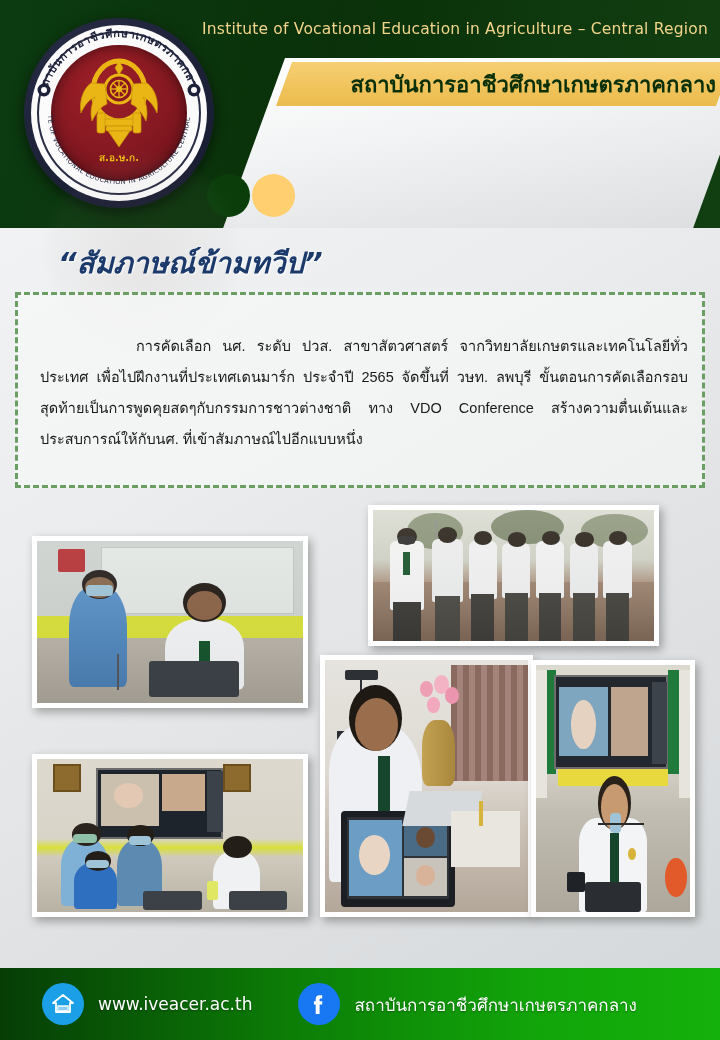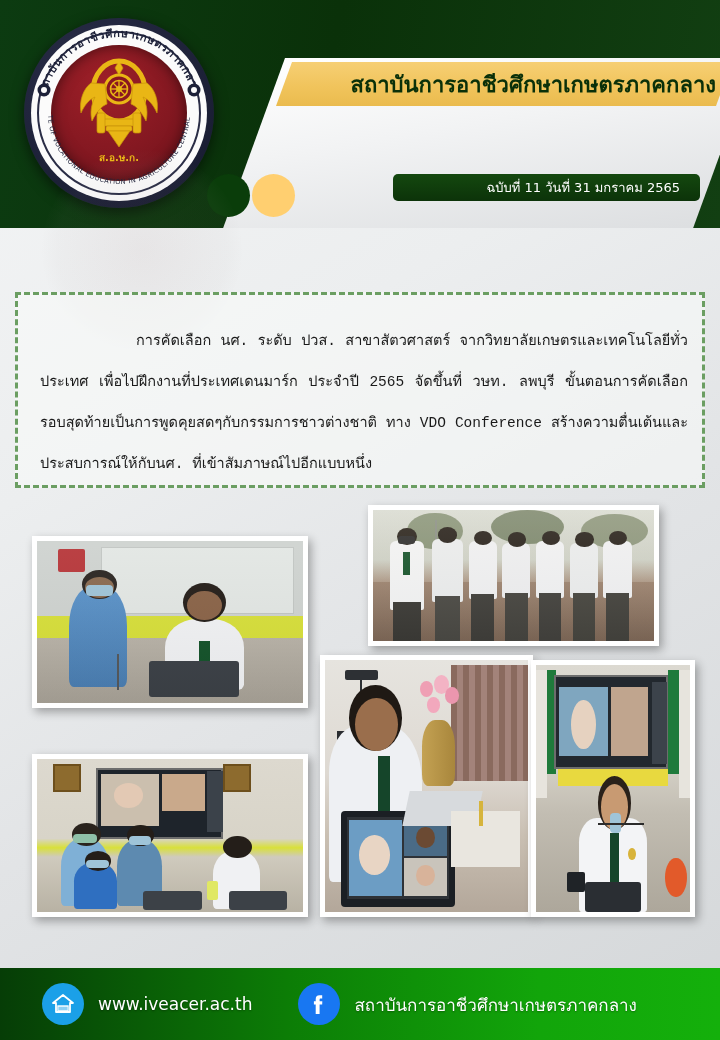--- a/index.html
+++ b/index.html
@@ -67,23 +67,23 @@
       opacity:.9;}
 
   
   .headline{position:absolute;left:58px;top:240px;font-family:"DejaVu Sans",sans-serif;
         font-style:italic;font-weight:bold;font-size:29px;color:#1b3a6b;
         text-shadow:1px 1px 2px rgba(255,255,255,.9);white-space:nowrap;}
 
   
   .bodybox{position:absolute;left:15px;top:292px;width:690px;height:196px;box-sizing:border-box;
         border:3px dashed #6b9e62;background:rgba(250,251,250,.55);}
-  .bodytext{position:absolute;left:22px;top:26px;width:648px;
-        font-family:Liberation Mono, monospace;font-size:14.5px;color:#1a1a1a;
-        line-height:41px;text-align:justify;text-indent:96px;}
+  .bodytext{position:absolute;left:22px;top:36px;width:648px;
+        font-family:Liberation Sans, sans-serif;font-size:14.5px;color:#1a1a1a;
+        line-height:31px;text-align:justify;text-indent:96px;}
 
   
   .ph{position:absolute;background:#fff;padding:5px;box-sizing:border-box;
       box-shadow:3px 4px 9px rgba(0,0,0,.32);overflow:hidden;}
   .ph .inner{width:100%;height:100%;overflow:hidden;position:relative;}
 
   .p1{left:32px;top:536px;width:276px;height:172px;}
   .p2{left:32px;top:754px;width:276px;height:163px;}
   .p3{left:368px;top:505px;width:291px;height:141px;}
   .p4{left:320px;top:655px;width:213px;height:262px;}
@@ -115,27 +115,25 @@
 
   <div class="header">
     <div class="hdr-swoosh"></div>
 
     <div class="gold-band">
       <div class="gold-band-txt">
         <span>สถาบันการอาชีวศึกษาเกษตรภาคกลาง</span>
       </div>
     </div>
 
+    <div class="eng-title">Institute of Vocational Education in Agriculture – Central Region</div>
 
     <div class="nl-row">
     </div>
 
-    <div class="date-badge">
-      <span>ฉบับที่ 11 วันที่ 31 มกราคม  2565</span>
-    </div>
 
     <div class="circ circ-green"></div>
     <div class="circ circ-gold"></div>
 
     <div class="logo">
       <div class="logo-ring"></div>
       <div class="logo-ring2"></div>
       <div class="logo-core"></div>
       <svg class="logo-ctext" viewBox="0 0 190 190">
         <defs>
@@ -181,20 +179,21 @@
         <g fill="#fbfbfb">
           <circle cx="12" cy="12" r="3"></circle>
             <circle cx="162" cy="12" r="3"></circle>
         </g>
       </svg>
     </div>
   </div>
 
   <div class="watermark"></div>
 
+  <div class="headline">“สัมภาษณ์ข้ามทวีป”</div>
 
   <div class="bodybox">
     <div class="bodytext">การคัดเลือก นศ. ระดับ ปวส. สาขาสัตวศาสตร์ จากวิทยาลัยเกษตรและเทคโนโลยีทั่วประเทศ เพื่อไปฝึกงานที่ประเทศเดนมาร์ก ประจำปี 2565  จัดขึ้นที่ วษท. ลพบุรี  ขั้นตอนการคัดเลือกรอบสุดท้ายเป็นการพูดคุยสดๆกับกรรมการชาวต่างชาติ ทาง VDO Conference สร้างความตื่นเต้นและประสบการณ์ให้กับนศ. ที่เข้าสัมภาษณ์ไปอีกแบบหนึ่ง</div>
   </div>
 
   <div class="ph p1">
     <div class="inner">
       <div class="sky" style="background:linear-gradient(180deg,#cfd3d0 0%,#cfd3d0 46%,#d8e03a 46%,#d8e03a 60%,#b9b3a8 60%,#a9a398 100%);"></div>
       <div style="position:absolute;left:24%;top:4%;width:72%;height:40%;background:#e3e7e4;border:1px solid #c2c6c3;"></div>
       <div style="position:absolute;left:8%;top:5%;width:10%;height:14%;background:#b7373a;border-radius:2px;"></div>

